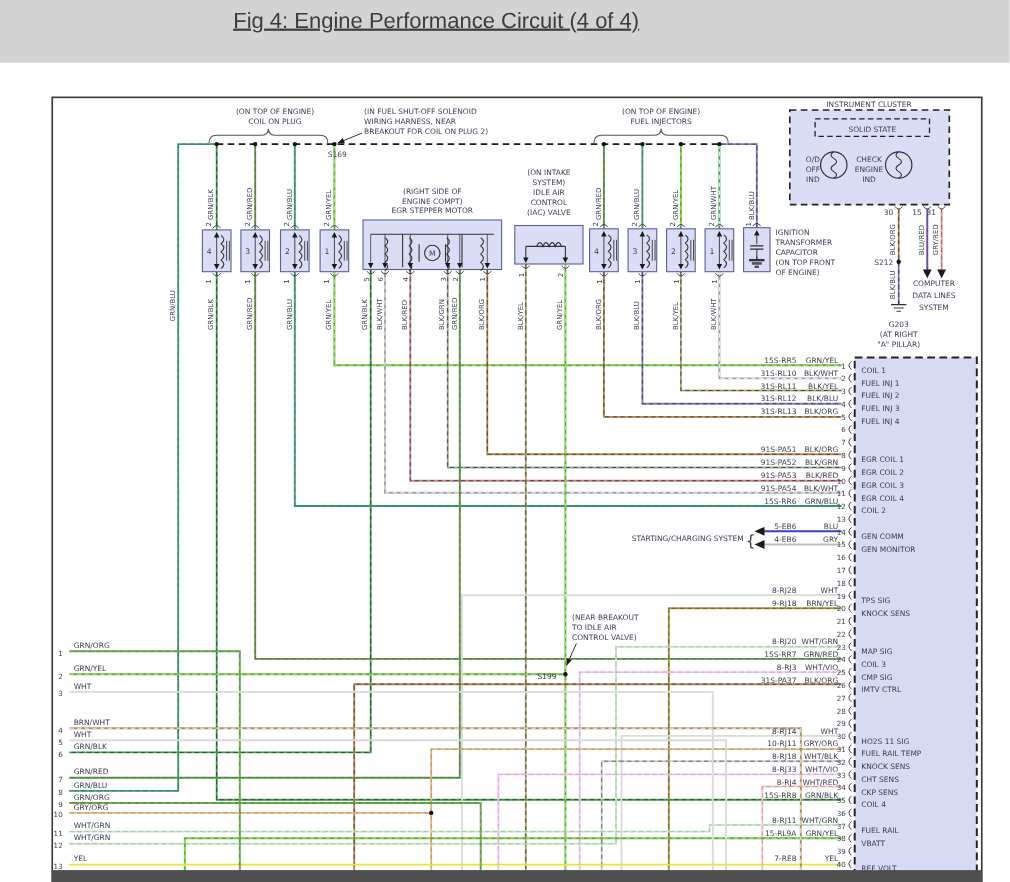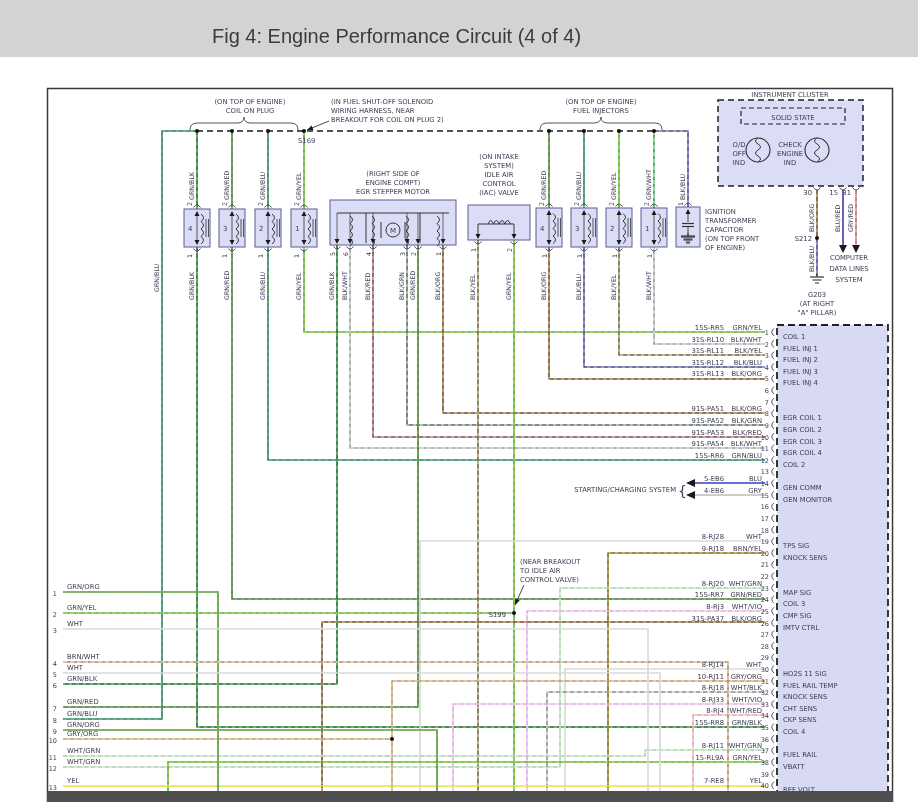--- a/index.html
+++ b/index.html
@@ -1,20 +1,20 @@
 <!DOCTYPE html>
 <html><head>
 <meta charset="utf-8">
 <style>
   html,body{margin:0;padding:0;background:#ffffff;}
   .page{position:relative;width:918px;height:802px;overflow:hidden;background:#fff;
         font-family:"DejaVu Sans",sans-serif;}
   .header{position:absolute;left:0;top:0;width:918px;height:57px;background:#d3d3d3;}
-  .header .title{position:absolute;left:212px;top:25px;font-size:20px;color:#3c3c3c;
-        font-family:"Liberation Sans",sans-serif;}
+  .header .title{position:absolute;left:212px;top:8px;font-size:20px;color:#3c3c3c;
+        font-family:"Liberation Sans",sans-serif;text-decoration:underline;}
   svg{position:absolute;left:0;top:0;}
   text{font-family:"DejaVu Sans",sans-serif;fill:#3b3b52;}
 </style>
 </head>
 <body>
 <div class="page">
   <div class="header">
     <span class="title">Fig 4: Engine Performance Circuit (4 of 4)</span>
   </div>
   <svg id="svg" width="918" height="802" viewBox="0 0 918 802">

